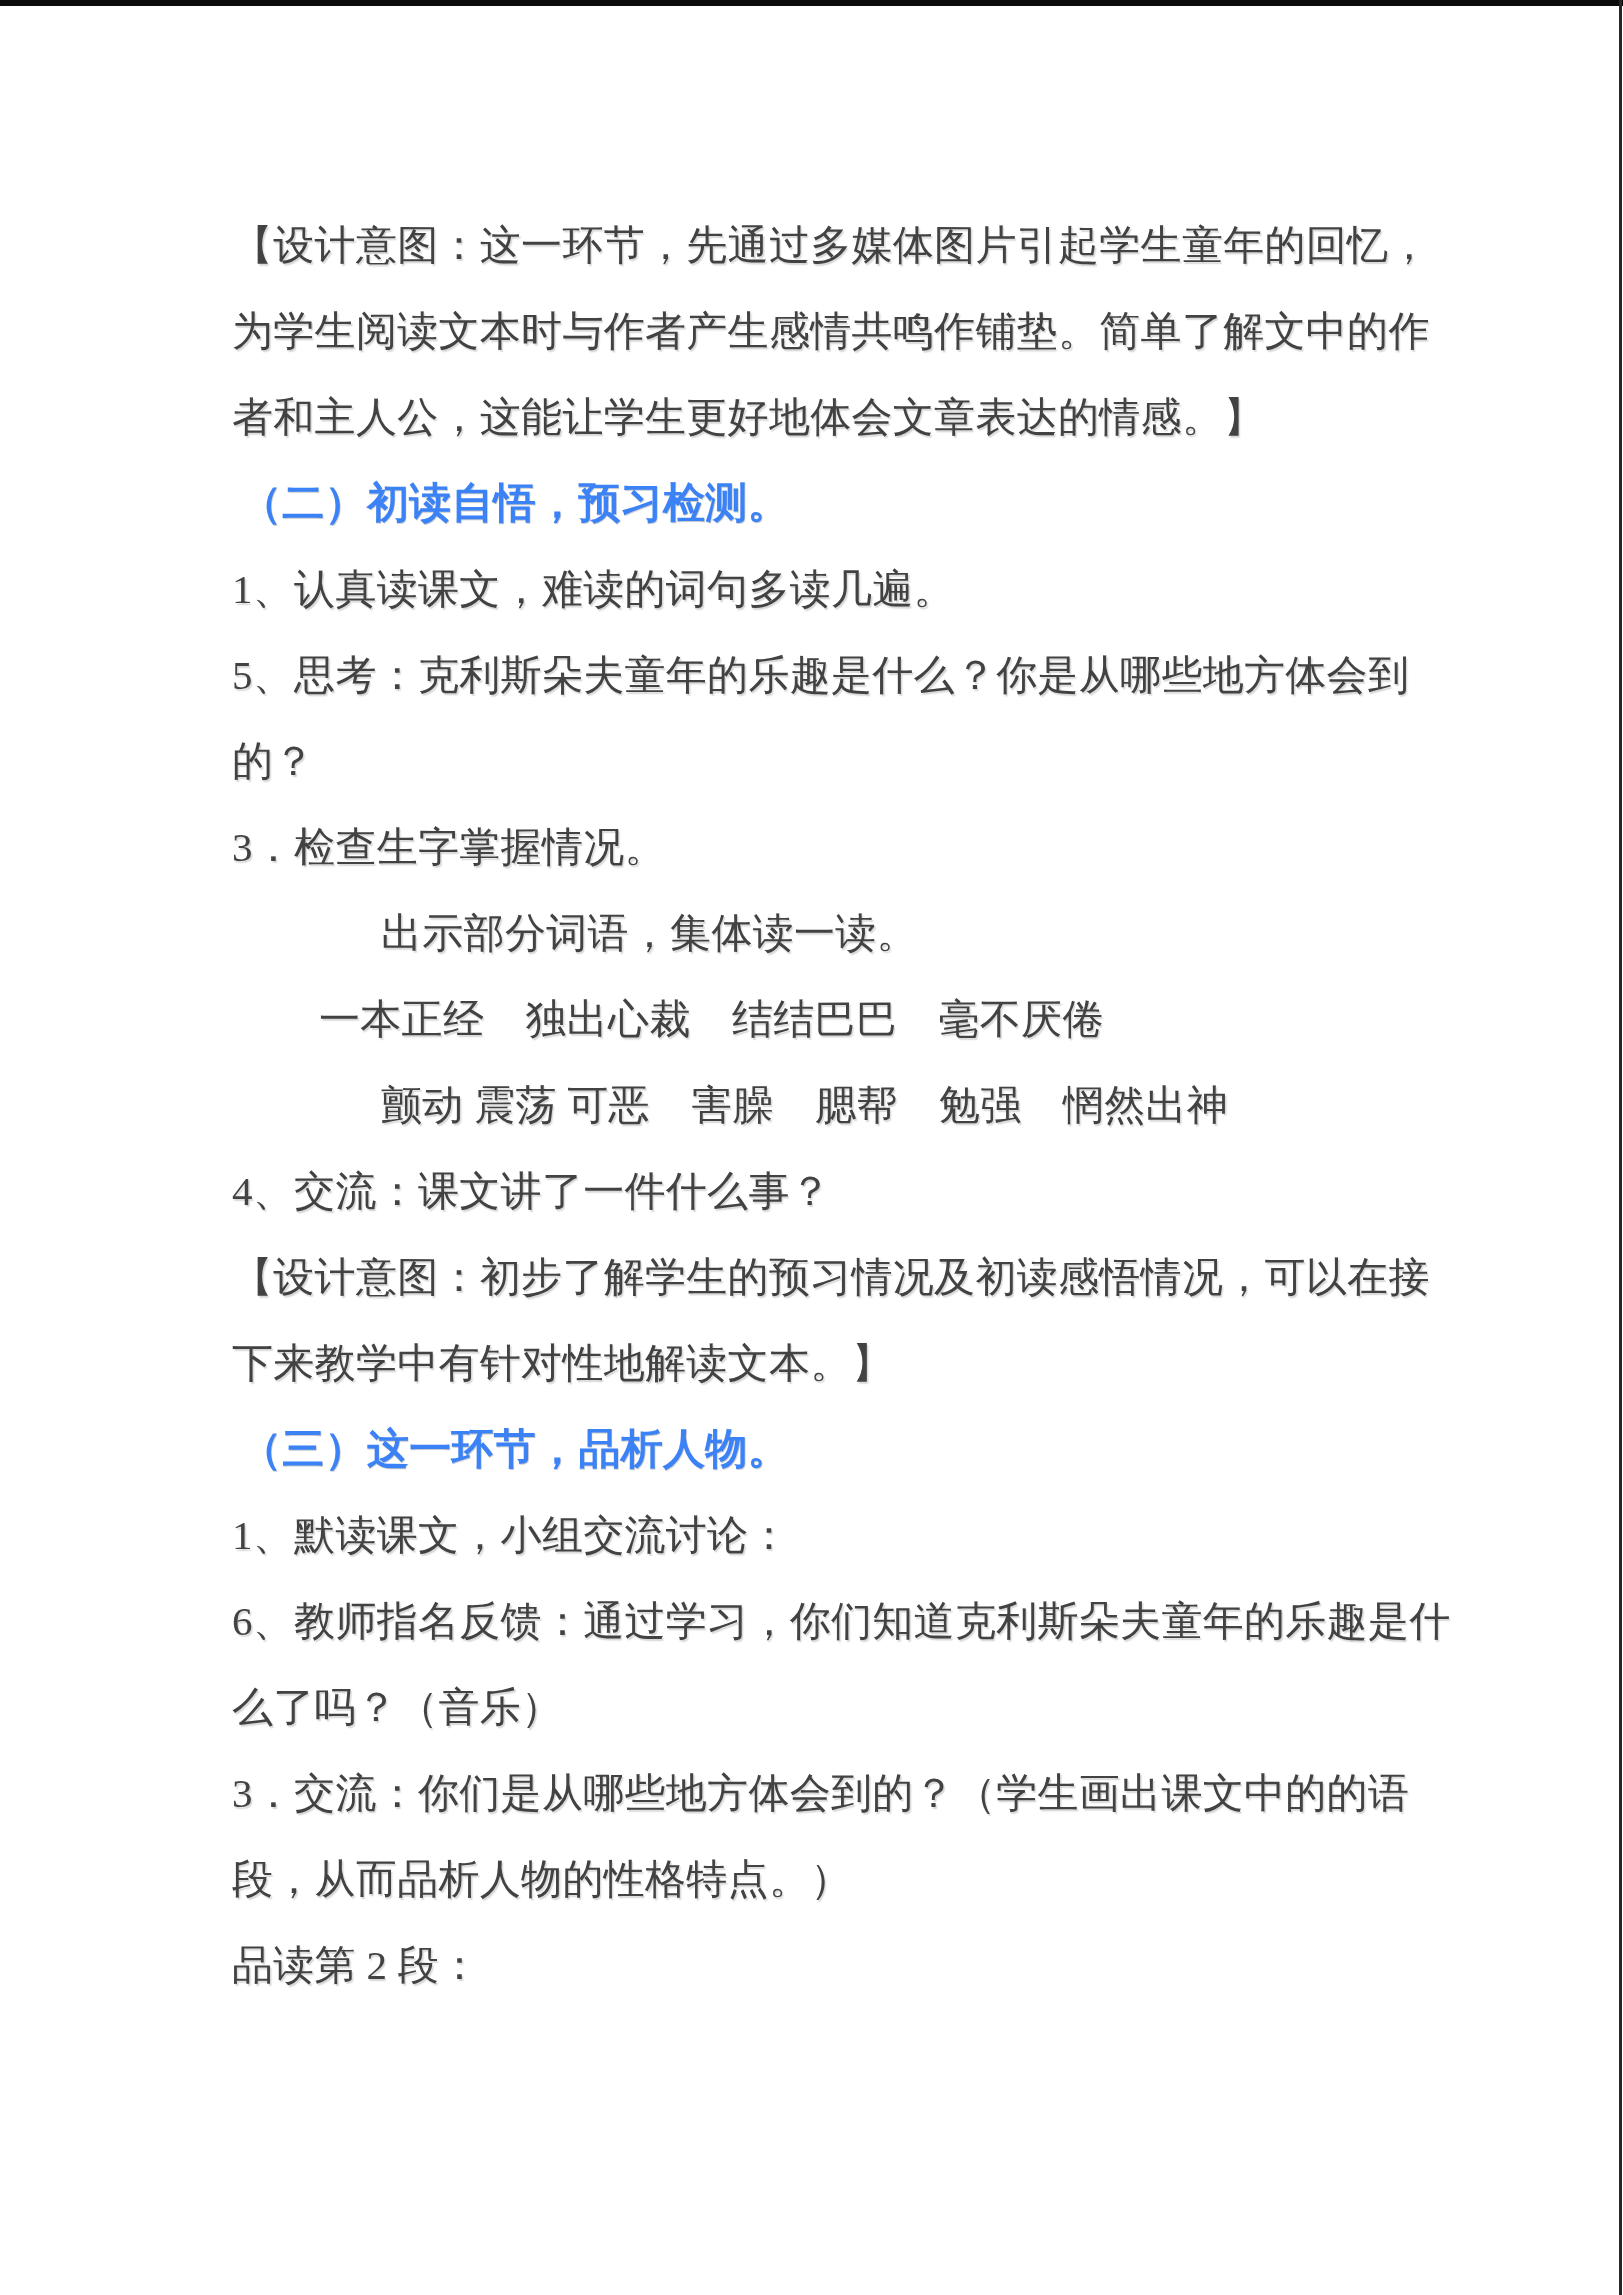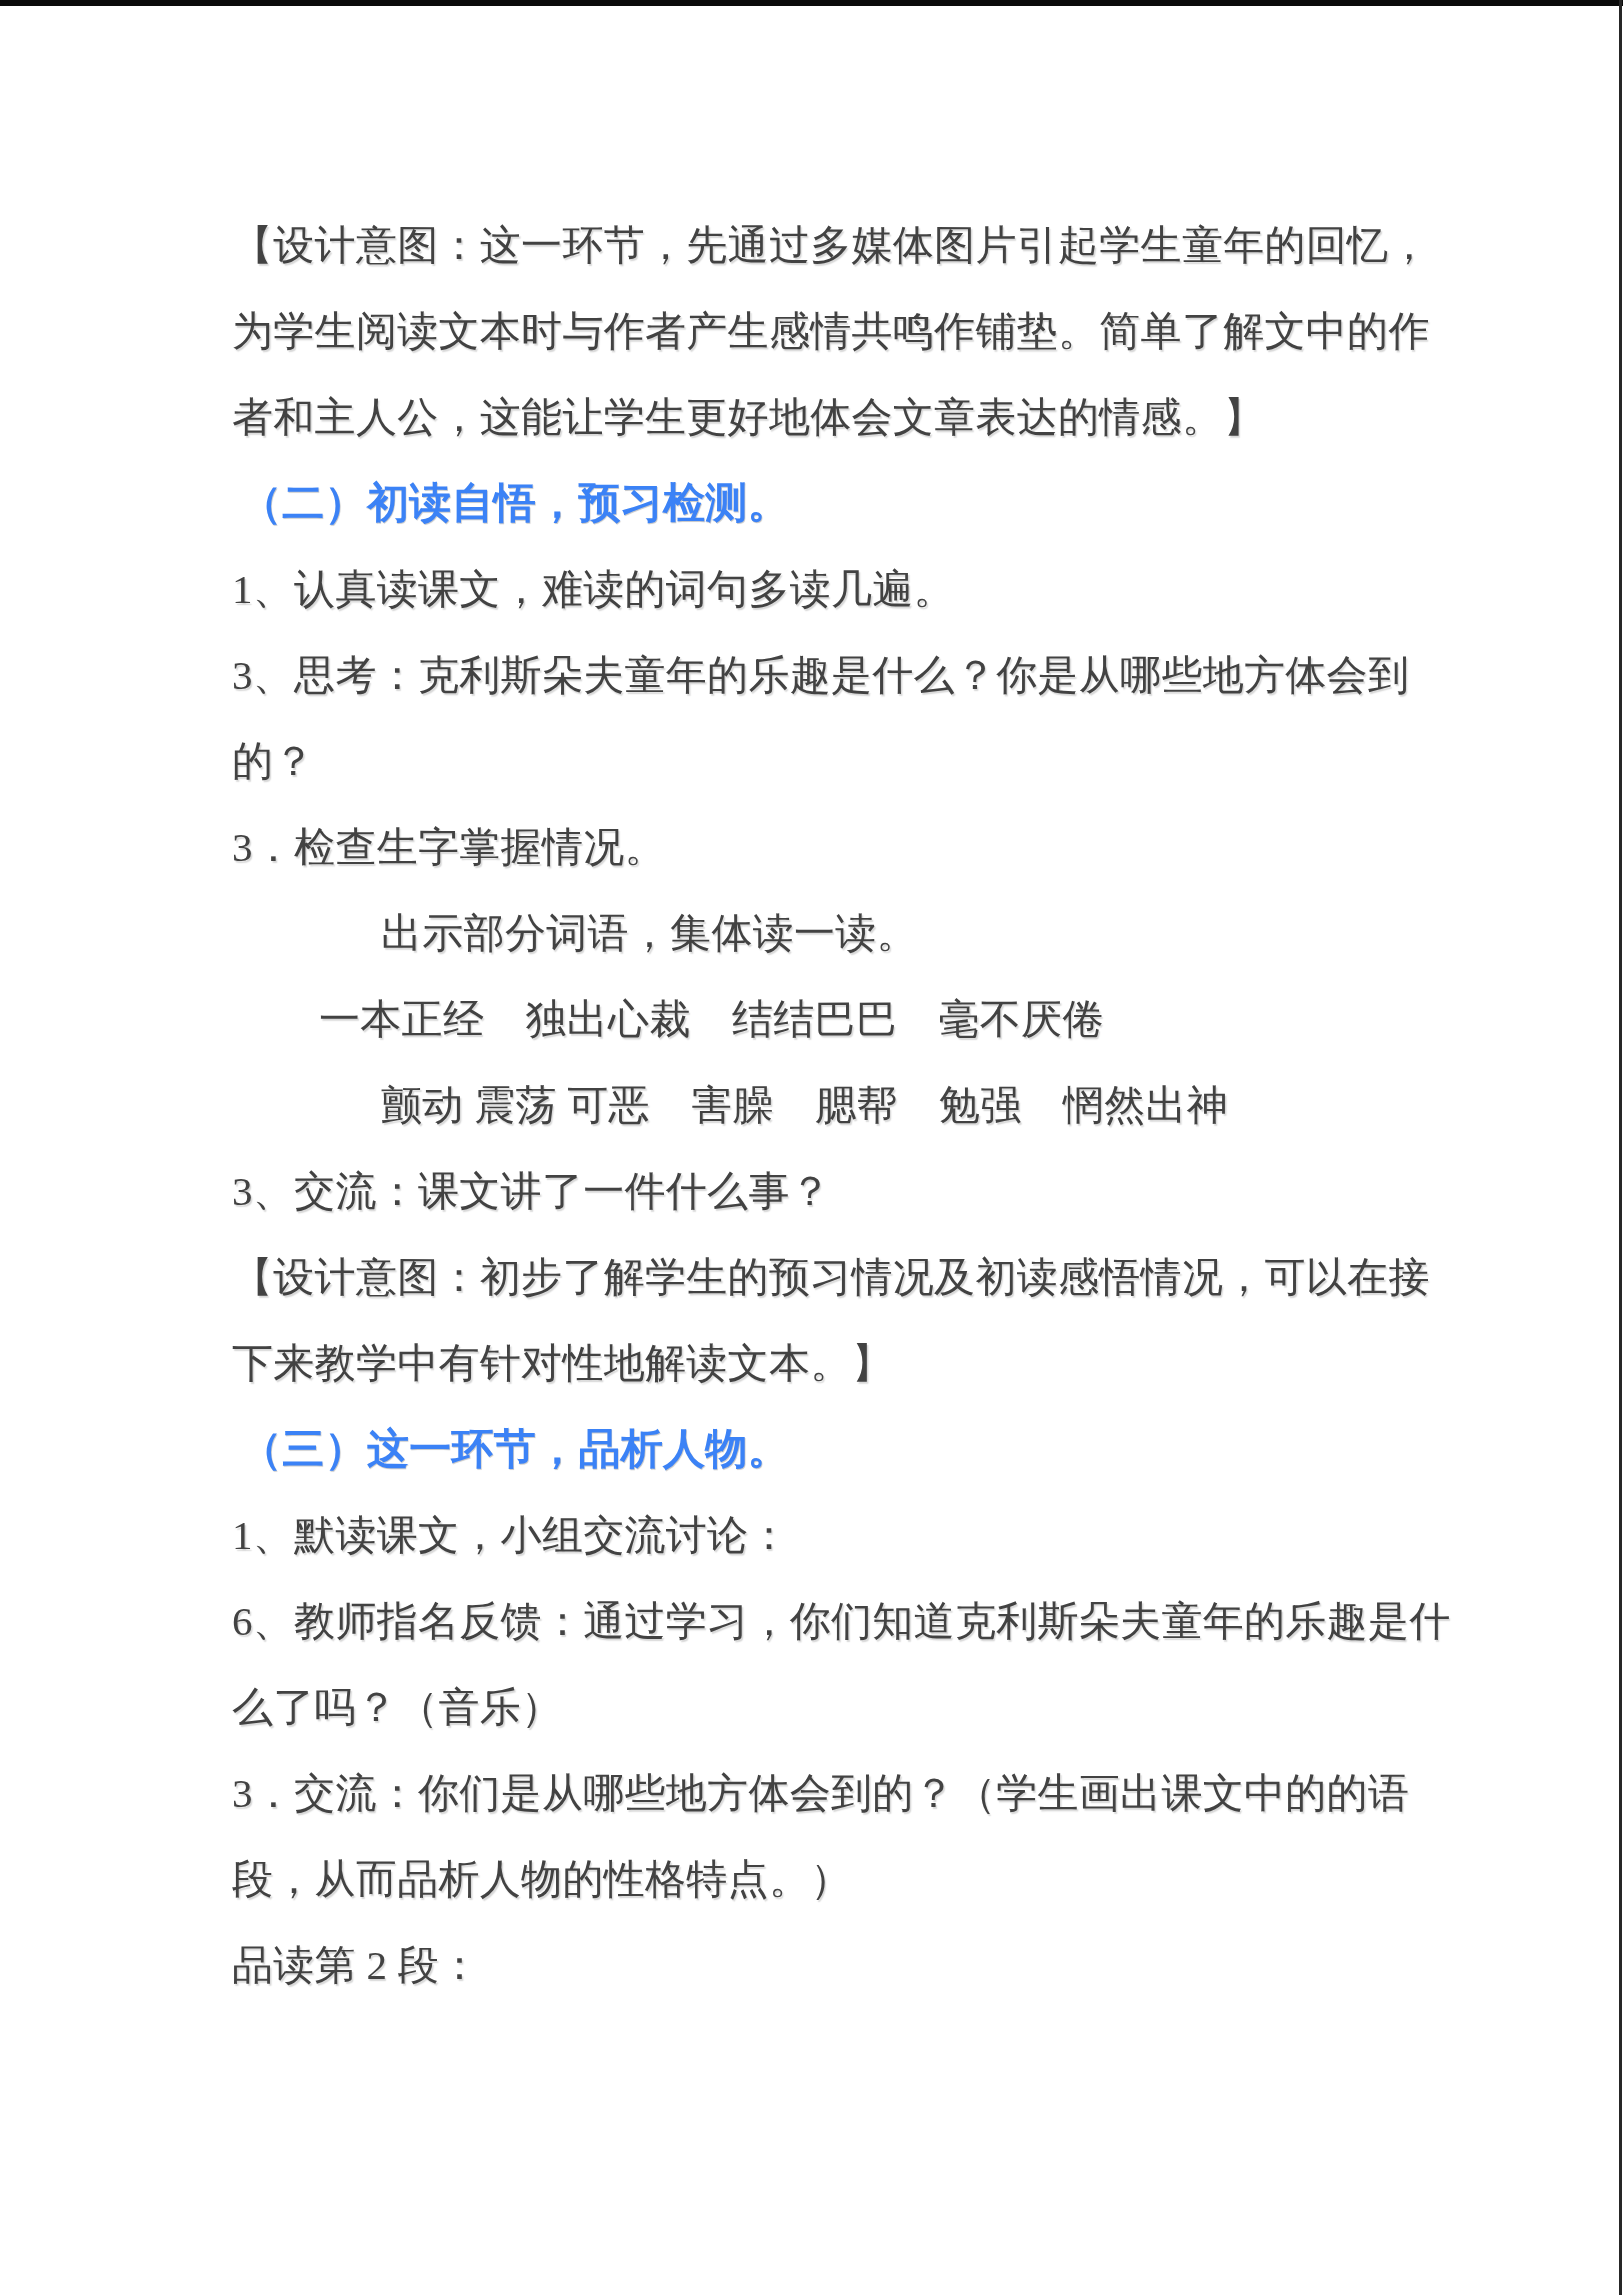--- a/index.html
+++ b/index.html
@@ -61,27 +61,27 @@
 
 <div class="top-bar"></div>
 <div class="right-line"></div>
 
 <div class="doc">
   <p class="line">【设计意图：这一环节，先通过多媒体图片引起学生童年的回忆，</p>
   <p class="line">为学生阅读文本时与作者产生感情共鸣作铺垫。简单了解文中的作</p>
   <p class="line">者和主人公，这能让学生更好地体会文章表达的情感。】</p>
   <p class="line heading">（二）初读自悟，预习检测。</p>
   <p class="line">1、认真读课文，难读的词句多读几遍。</p>
-  <p class="line">3、思考：克利斯朵夫童年的乐趣是什么？你是从哪些地方体会到</p>
+  <p class="line">5、思考：克利斯朵夫童年的乐趣是什么？你是从哪些地方体会到</p>
   <p class="line">的？</p>
   <p class="line">3．检查生字掌握情况。</p>
   <p class="line indent-a">出示部分词语，集体读一读。</p>
   <p class="line indent-b">一本正经　独出心裁　结结巴巴　毫不厌倦</p>
   <p class="line indent-a">颤动 震荡 可恶　害臊　腮帮　勉强　惘然出神</p>
-  <p class="line">3、交流：课文讲了一件什么事？</p>
+  <p class="line">4、交流：课文讲了一件什么事？</p>
   <p class="line">【设计意图：初步了解学生的预习情况及初读感悟情况，可以在接</p>
   <p class="line">下来教学中有针对性地解读文本。】</p>
   <p class="line heading">（三）这一环节，品析人物。</p>
   <p class="line">1、默读课文，小组交流讨论：</p>
   <p class="line">6、教师指名反馈：通过学习，你们知道克利斯朵夫童年的乐趣是什</p>
   <p class="line">么了吗？（音乐）</p>
   <p class="line">3．交流：你们是从哪些地方体会到的？（学生画出课文中的的语</p>
   <p class="line">段，从而品析人物的性格特点。）</p>
   <p class="line">品读第 2 段：</p>
 </div>

